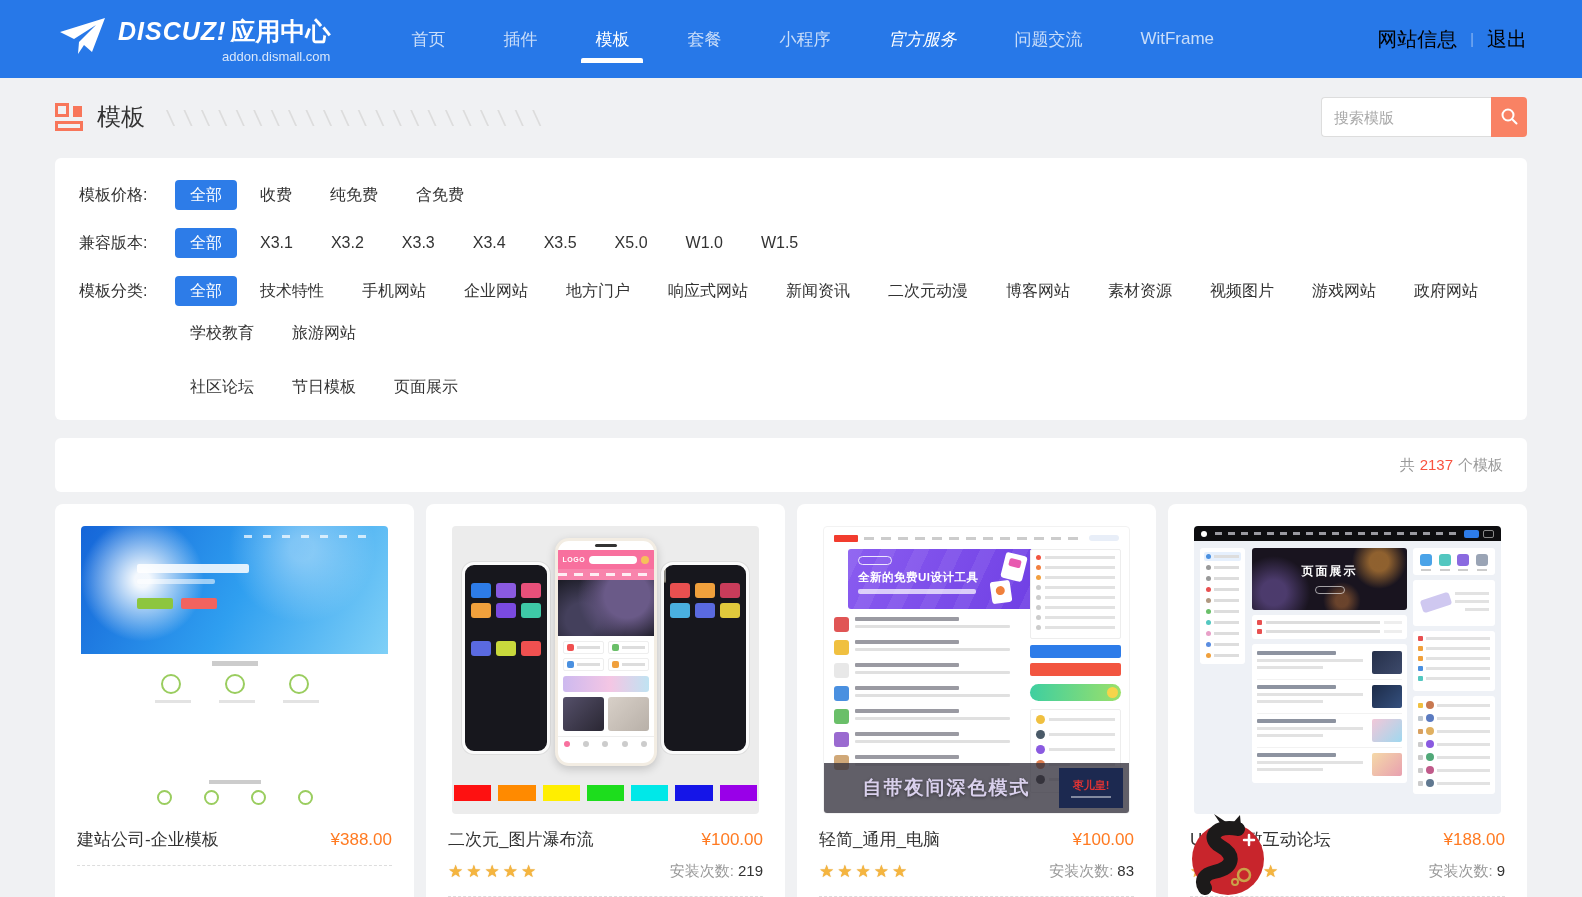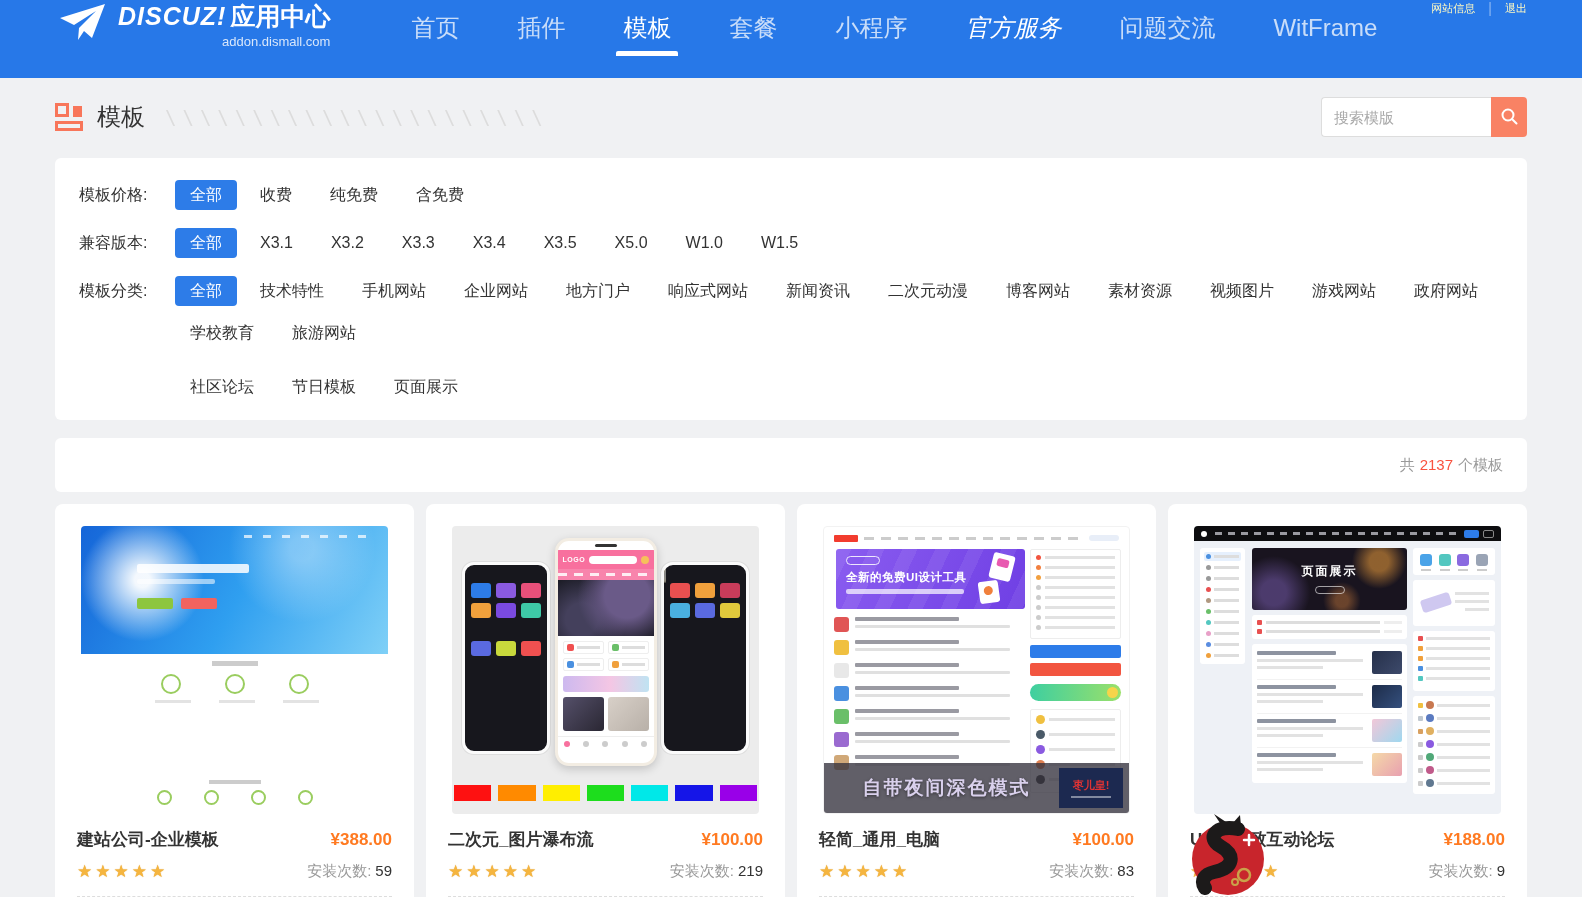--- a/index.html
+++ b/index.html
@@ -1,32 +1,32 @@
 <!DOCTYPE html>
 <html><head>
 <meta charset="utf-8">
 <style>
   * { margin:0; padding:0; box-sizing:border-box; }
   html,body { width:1582px; height:897px; }
   body { background:#f0f1f3; font-family:"Liberation Sans","DejaVu Sans",sans-serif; position:relative; overflow:hidden; }
 
   
-  .header { height:78px; background:#2778e8; display:flex; align-items:flex-start; padding:0 55px 0 58px; }
+  .header { height:78px; background:#2778e8; display:flex; align-items:center; padding:0 55px 0 58px; }
   .logo { display:flex; align-items:center; gap:12px; cursor:pointer; }
   .logo-text { display:flex; flex-direction:column; align-items:flex-end; }
   .logo-line1 { color:#fff; font-size:25px; font-weight:bold; white-space:nowrap; }
   .logo-line1 .en { font-style:italic; letter-spacing:1px; margin-right:4px; }
   .logo-line2 { color:rgba(255,255,255,.82); font-size:13px; margin-top:1px; }
   .nav { display:flex; margin-left:52px; }
-  .nav-item { color:rgba(255,255,255,.75); font-size:24px; display:flex; align-items:center; padding:12px 29px; position:relative; cursor:pointer; white-space:nowrap; }
+  .nav-item { color:rgba(255,255,255,.75); font-size:17px; display:flex; align-items:center; padding:12px 29px; position:relative; cursor:pointer; white-space:nowrap; }
   .nav-item.active { color:#fff; }
   .nav-item.active::after { content:""; position:absolute; bottom:0; left:50%; transform:translateX(-50%); width:62px; height:5px; background:#fff; border-radius:2px 2px 0 0; }
   .nav-item.gold { color:#ffffff;font-style:italic; }
   .header-links { margin-left:auto; display:flex; align-items:center; gap:13px; }
-  .header-link { color:#fef9c3; font-size:11px; cursor:pointer; }
+  .header-link { color:#000000; font-size:20px; cursor:pointer; }
   .hl-divider { color:rgba(255,255,255,.45); font-size:14px; }
 
   
   .title-row { display:flex; align-items:center; height:62px; margin:8px 55px 0; }
   .title-icon { position:relative; width:28px; height:28px; display:inline-block; flex-shrink:0; }
   .ti { position:absolute; border:3px solid #f8765a; }
   .ti.a { left:0; top:0; width:14px; height:14px; }
   .ti.b { right:1px; top:3px; width:9px; height:11px; background:#f8765a; }
   .ti.c { left:0; bottom:0; width:28px; height:10px; }
   .page-title { font-size:24px; color:#333; margin-left:14px; }
@@ -52,21 +52,21 @@
   .sort-tab { font-size:16px; color:#333; display:flex; align-items:center; position:relative; cursor:pointer; }
   .sort-tab.active { color:#2d7ce8; }
   .sort-tab.active::after { content:""; position:absolute; bottom:4px; left:50%; transform:translateX(-50%); width:30px; height:5px; border-radius:2.5px; background:#2d7ce8; }
   .sort-count { margin-left:auto; font-size:15px; color:#999; }
   .sort-count .num { color:#f9523f; margin:0 5px; }
 
   
   .cards { margin:12px 55px 0; display:grid; grid-template-columns:repeat(4,1fr); gap:12px; }
   .card { background:#fff; border-radius:8px; padding:0 22px; height:438px; overflow:hidden; }
   .thumb { position:relative; overflow:hidden; border-radius:4px; height:288px; margin:22px 4px 0; cursor:pointer; }
-  .card-title-row { display:flex; justify-content:space-between; align-items:center; margin-top:14px;font-weight:bold; }
+  .card-title-row { display:flex; justify-content:space-between; align-items:center; margin-top:14px; }
   .card-title { font-size:17px; color:#333; cursor:pointer; }
   .card-price { font-size:17px; color:#ff7a21; }
   .card-meta-row { display:flex; justify-content:space-between; align-items:center; margin-top:10px; }
   .stars { display:flex; }
   .star { color:#f5b53f; font-size:17px; margin-right:3px; text-shadow:0 0 1px #dd9c2e; }
   .star::before { content:"★"; }
   .installs { font-size:15px; color:#999; }
   .installs b { color:#333; font-weight:normal; margin-left:4px; }
   .card-divider { border-top:1px dashed #ddd; margin-top:14px; }
 
@@ -129,21 +129,21 @@
   .t2-pc-foot i.pk { background:#f8709e; }
   .t2-stripes { position:absolute; left:2px; right:2px; bottom:13px; display:flex; gap:7px; }
   .t2-stripes i { flex:1; height:16px; }
 
   
   .t3 { background:#fff; border:1px solid #f2f2f2; }
   .t3-top { position:absolute; top:6px; left:10px; right:10px; height:10px; display:flex; align-items:center; gap:6px; }
   .t3-top .lg { width:24px; height:7px; background:#f23c2e; border-radius:1px; }
   .t3-top .mn { flex:1; height:3px; background:repeating-linear-gradient(90deg,#ccc 0 10px,transparent 10px 17px); }
   .t3-top .rb { width:30px; height:6px; background:#e8eef8; border-radius:3px; }
-  .t3-banner { position:absolute; left:12px; top:22px; width:62%; height:60px; border-radius:3px; overflow:hidden;
+  .t3-banner { position:absolute; left:24px; top:22px; width:62%; height:60px; border-radius:3px; overflow:hidden;
     background:repeating-linear-gradient(115deg, rgba(255,255,255,.07) 0 14px, transparent 14px 30px), linear-gradient(115deg,#8a5cf0,#6f3fe4); }
   .t3-banner-pill { position:absolute; left:10px; top:7px; width:34px; height:9px; border:1px solid rgba(255,255,255,.85); border-radius:5px; }
   .t3-banner-title { position:absolute; left:10px; top:21px; color:#fff; font-size:11.5px; font-weight:bold; white-space:nowrap; letter-spacing:.5px; }
   .t3-banner-sub { position:absolute; left:10px; top:40px; width:118px; height:5px; background:rgba(255,255,255,.7); border-radius:2px; }
   .t3-bc { position:absolute; background:#fff; border-radius:3px; }
   .t3-bc.c1 { right:12px; top:5px; width:22px; height:26px; transform:rotate(14deg); }
   .t3-bc.c1::after { content:""; position:absolute; inset:5px 5px auto 5px; height:8px; background:#e85ab0; border-radius:2px; }
   .t3-bc.c2 { right:26px; top:32px; width:20px; height:22px; transform:rotate(-8deg); }
   .t3-bc.c2::after { content:""; position:absolute; left:5px; top:5px; width:9px; height:9px; background:#f0803c; border-radius:50%; }
   .t3-list { position:absolute; left:10px; top:90px; width:62%; }
@@ -353,30 +353,20 @@
           <i class="t1-f2"></i>
           <i class="t1-f2"></i>
           <i class="t1-f2"></i>
           <i class="t1-f2"></i>
         </div>
     </div>
     <div class="card-title-row">
       <span class="card-title">建站公司-企业模板</span>
       <span class="card-price">¥388.00</span>
     </div>
-    <div class="card-meta-row">
-      <span class="stars">
-          <span class="star"></span>
-          <span class="star"></span>
-          <span class="star"></span>
-          <span class="star"></span>
-          <span class="star"></span>
-        </span>
-      <span class="installs"><span>安装次数:</span><b>59</b></span>
-    </div>
     <div class="card-divider"></div>
 
   </div>
 
   <div class="card">
     <div class="thumb t2">
       <div class="t2-phone-s t2-pl">
         <i class="t2-s-logo"></i><i class="t2-s-nav"></i><i class="t2-s-banner"></i>
         <div class="t2-s-grid">
           <i class="t2-tile" style="background:#2d7ce8"></i>

